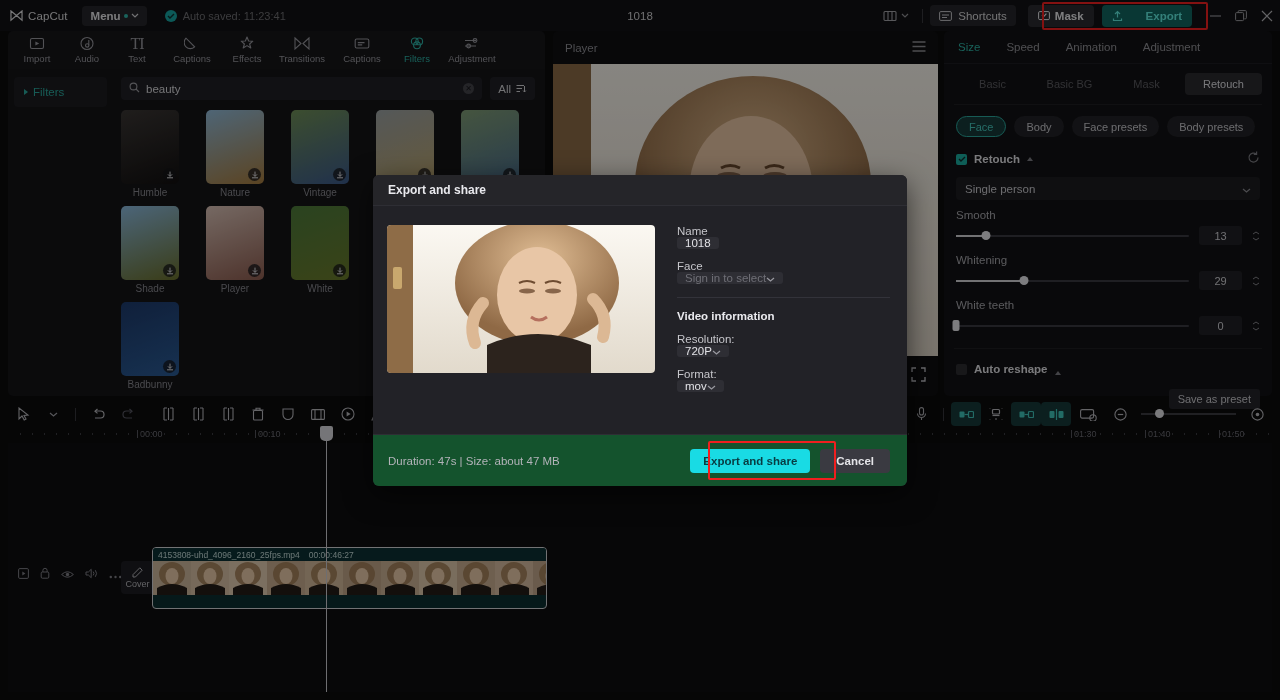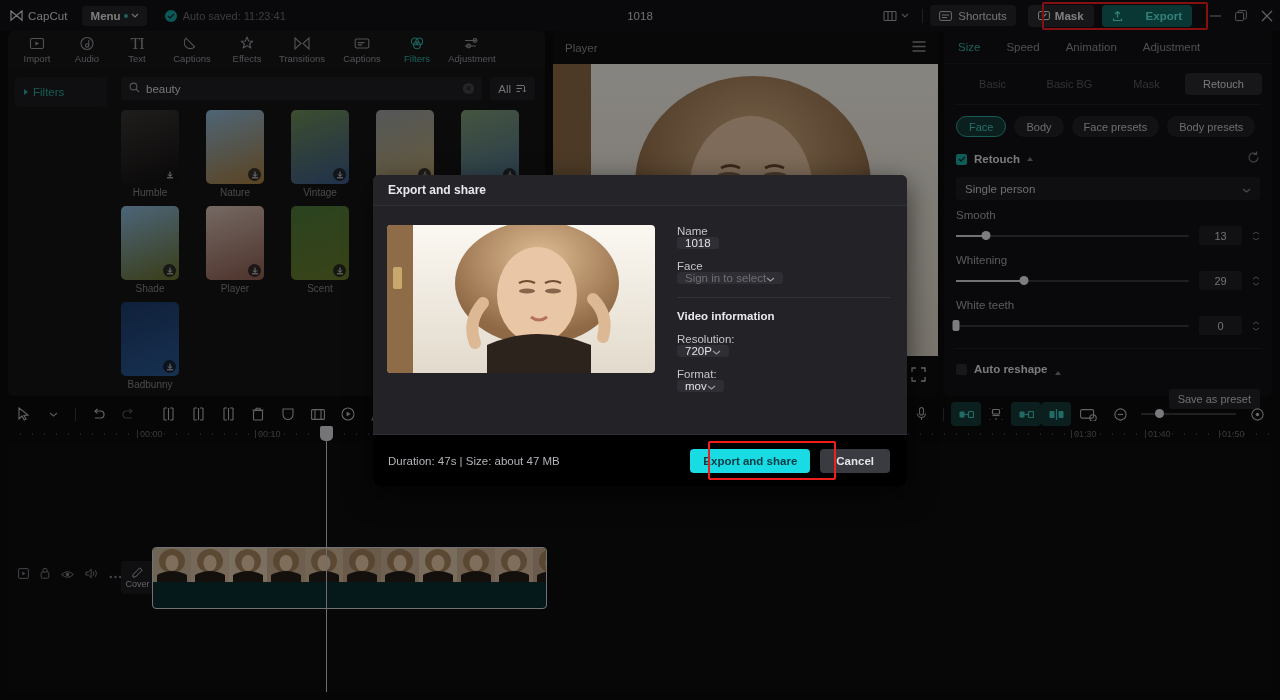--- a/index.html
+++ b/index.html
@@ -318,21 +318,21 @@
     display: flex; align-items: center; padding: 0 8px;
     font-size: 11.5px; color: #e2e2e6;
   }
   .finput.muted { color: #6f6f76; }
   .finput .cd { margin-left: auto; color: #9a9aa1; }
   .fsep { height: 1px; background: #33333a; margin: 13px 0 12px 0; }
   .sect-title { font-size: 11.5px; font-weight: bold; color: #eaeaee; margin-bottom: 11px; }
   .modal-foot {
     position: absolute; bottom: 0; left: 0; right: 0; height: 52px;
     border-top: 1px solid #2e2e34; display: flex; align-items: center;
-    padding: 0 17px 0 15px; background: #000000; border-radius: 0 0 6px 6px;
+    padding: 0 17px 0 15px; background: #14532d; border-radius: 0 0 6px 6px;
   }
   .dur-text { font-size: 11.5px; color: #b3b3b9; }
   .foot-btns { margin-left: auto; display: flex; align-items: center; gap: 10px; }
   .btn-primary {
     height: 24px; padding: 0 13px; background: #19dbe4; border-radius: 4px;
     display: flex; align-items: center; font-size: 11.5px; font-weight: bold; color: #083c42;
   }
   .btn-secondary {
     height: 24px; padding: 0 16px; background: #3a3a41; border-radius: 4px;
     display: flex; align-items: center; font-size: 11.5px; font-weight: bold; color: #e4e4e8;
@@ -603,21 +603,21 @@
      <div class="cell-label">Player</div>
           </div>
           <div class="cell">
             <div class="thumb" style="background:linear-gradient(160deg,#4d7a3b,#6a7a2c)">
        <div class="dl">
          <svg width="8" height="8" viewBox="0 0 8 8">
                   <path d="M4 0.6 V5.2 M2 3.4 L4 5.4 L6 3.4 M1 6.8 H7" fill="none" stroke="#dcdce0" stroke-width="1"></path>
                 </svg>
        </div>
      </div>
-     <div class="cell-label">Scent</div>
+     <div class="cell-label">White</div>
           </div>
           <div class="cell">
             <div class="thumb" style="background:linear-gradient(160deg,#cfd0cb,#8e8e8a)">
        <div class="dl">
          <svg width="8" height="8" viewBox="0 0 8 8">
                   <path d="M4 0.6 V5.2 M2 3.4 L4 5.4 L6 3.4 M1 6.8 H7" fill="none" stroke="#dcdce0" stroke-width="1"></path>
                 </svg>
        </div>
      </div>
      <div class="cell-label">Fresh</div>
@@ -1090,20 +1090,24 @@
     </div>
 
     <div class="cover-btn">
       <svg width="11" height="11" viewBox="0 0 11 11">
           <path d="M7.8 0.8 L10.2 3.2 L3.4 10 H1 V7.6 Z" fill="none" stroke="#b5b5bb" stroke-width="1"></path>
         </svg>
       <span>Cover</span>
     </div>
 
     <div class="clip">
+      <div class="clip-head">
+        <span>4153808-uhd_4096_2160_25fps.mp4</span>
+        <span>00:00:46:27</span>
+      </div>
       <div class="clip-strip" id="clip-strip">
           <div class="clip-frame"><svg width="38" height="34" viewBox="0 0 38 34" preserveAspectRatio="none">
       <rect width="38" height="34" fill="#cdb79c"></rect>
       <ellipse cx="19" cy="13" rx="13" ry="12" fill="#9d7a53" opacity=".85"></ellipse>
       <ellipse cx="19" cy="15" rx="6.5" ry="8" fill="#e7c8a8"></ellipse>
       <path d="M4 27 q15 -8 30 0 v7 h-30 z" fill="#231c17"></path>
     </svg></div>
           <div class="clip-frame"><svg width="38" height="34" viewBox="0 0 38 34" preserveAspectRatio="none">
       <rect width="38" height="34" fill="#d7c0a4"></rect>
       <ellipse cx="19" cy="13" rx="13" ry="12" fill="#9d7a53" opacity=".85"></ellipse>

